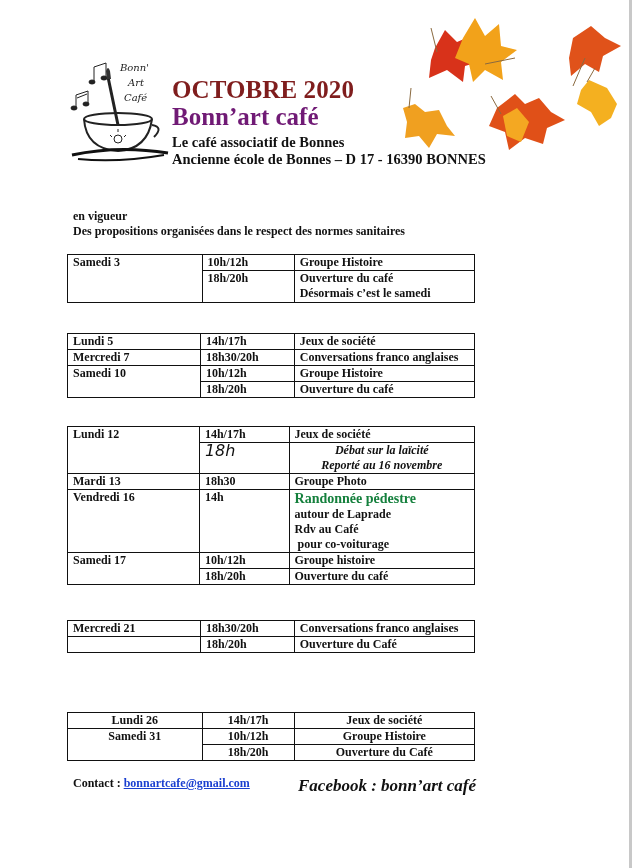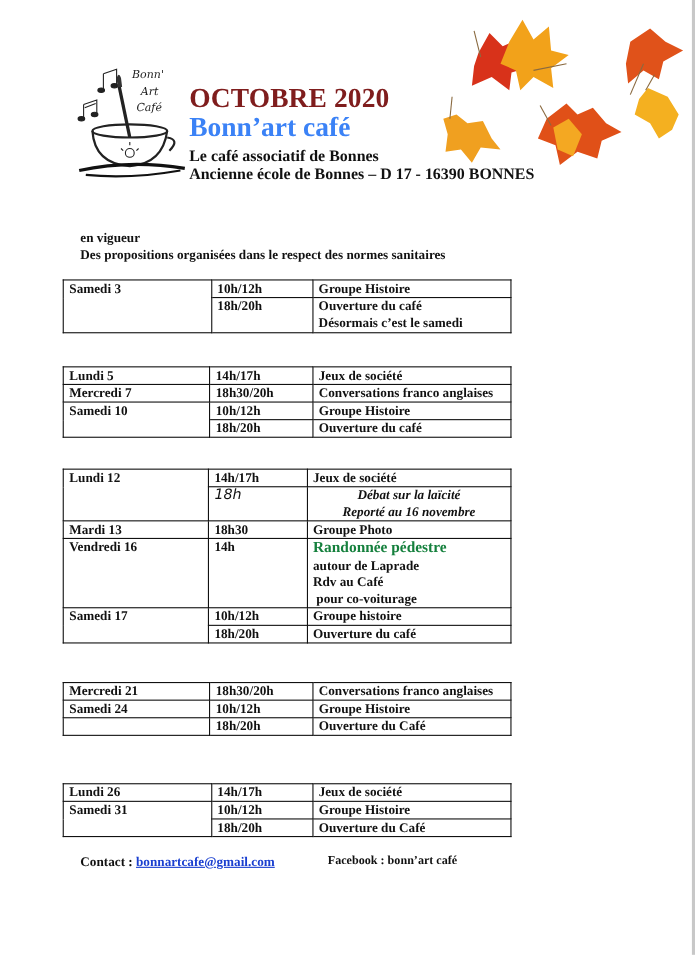--- a/index.html
+++ b/index.html
@@ -4,38 +4,38 @@
 <style>
   html, body { margin: 0; padding: 0; }
   body {
     width: 632px; height: 868px; background: #ffffff; position: relative; overflow: hidden;
     font-family: "Liberation Serif", "DejaVu Serif", serif; color: #111;
   }
   .right-edge { position: absolute; left: 629px; top: 0; width: 3px; height: 868px; background: #c8c8c8; }
   .logo { position: absolute; left: 68px; top: 57px; width: 106px; height: 106px; }
   .leaves { position: absolute; left: 385px; top: 8px; width: 240px; height: 160px; }
   .title { position: absolute; left: 172px; top: 76px; font-weight: bold; font-size: 25px; line-height: 27px; color: #7f1d1d; letter-spacing: 0.1px; }
-  .title2 { position: absolute; left: 172px; top: 103px; font-weight: bold; font-size: 25px; line-height: 27px; color: #3b82f6; }
+  .title2 { position: absolute; left: 172px; top: 103px; font-weight: bold; font-size: 25px; line-height: 27px; color: #701a75; }
   .sub1 { position: absolute; left: 172px; top: 134px; font-weight: bold; font-size: 14.5px; line-height: 17px; }
   .sub2 { position: absolute; left: 172px; top: 151px; font-weight: bold; font-size: 14.5px; line-height: 17px; white-space: nowrap; }
   .intro { position: absolute; left: 73px; top: 209px; font-weight: bold; font-size: 12px; line-height: 15px; }
   table.sched {
-    position: absolute; left: 57px; width: 408px; border-collapse: collapse;
+    position: absolute; left: 67px; width: 408px; border-collapse: collapse;
     font-weight: bold; font-size: 12px; line-height: 15px;
   }
   table.sched td { border: 1.5px solid #111; padding: 0 5px; vertical-align: top; }
   table.sched td.c1 { width: 153px; }
   table.sched td.c2 { width: 95px; }
   table.sched td.c3 { width: 209px; }
-  .ital { font-style: italic; font-weight: normal; font-family: "DejaVu Sans", sans-serif; font-size: 13px; }
+  .ital { font-style: italic; font-weight: normal; font-family: "DejaVu Sans", sans-serif; font-size: 16px; }
   .ital-right { font-style: italic; text-align: center; }
   .red-title { color: #15803d; font-size: 14px; line-height: 17px; }
   .footer { position: absolute; left: 73px; top: 776px; font-weight: bold; font-size: 12px; white-space: nowrap; }
   .footer a { color: #1a3fd0; text-decoration: underline; }
-  .fb { position: absolute; left: 298px; top: 776px; font-weight: bold; font-size: 11px; white-space: nowrap; }
+  .fb { position: absolute; left: 298px; top: 776px; font-weight: bold; font-size: 17px; white-space: nowrap; font-style: italic; }
 </style>
 </head>
 <body>
 
 <div class="right-edge"></div>
 
 <svg class="logo" viewBox="0 0 106 106">
   <text x="52" y="14" font-family="DejaVu Serif, serif" font-size="10" font-style="italic" fill="#222">Bonn'</text>
   <text x="60" y="29" font-family="DejaVu Serif, serif" font-size="10" font-style="italic" fill="#222">Art</text>
   <text x="56" y="44" font-family="DejaVu Serif, serif" font-size="10" font-style="italic" fill="#222">Café</text>
@@ -179,33 +179,28 @@
   </table>
 
 <table class="sched" style="top:620px;">
   <tbody>
   <tr>
     <td class="c1">Mercredi 21</td>
     <td class="c2">18h30/20h</td>
     <td class="c3">Conversations franco anglaises</td>
   </tr>
   <tr>
-    <td class="c1">Samedi 24</td>
-    <td class="c2">10h/12h</td>
-    <td class="c3">Groupe Histoire</td>
-  </tr>
-  <tr>
     <td class="c1"></td>
     <td class="c2">18h/20h</td>
     <td class="c3">Ouverture du Café</td>
   </tr>
 </tbody>
   </table>
 
-<table class="sched" style="top:712px;">
+<table class="sched" style="top:712px;text-align:center;">
   <tbody>
       <tr>
     <td class="c1">Lundi 26</td>
     <td class="c2">14h/17h</td>
     <td class="c3">Jeux de société</td>
   </tr>
   <tr>
     <td class="c1" rowspan="2">Samedi 31</td>
     <td class="c2">10h/12h</td>
     <td class="c3">Groupe Histoire</td>

